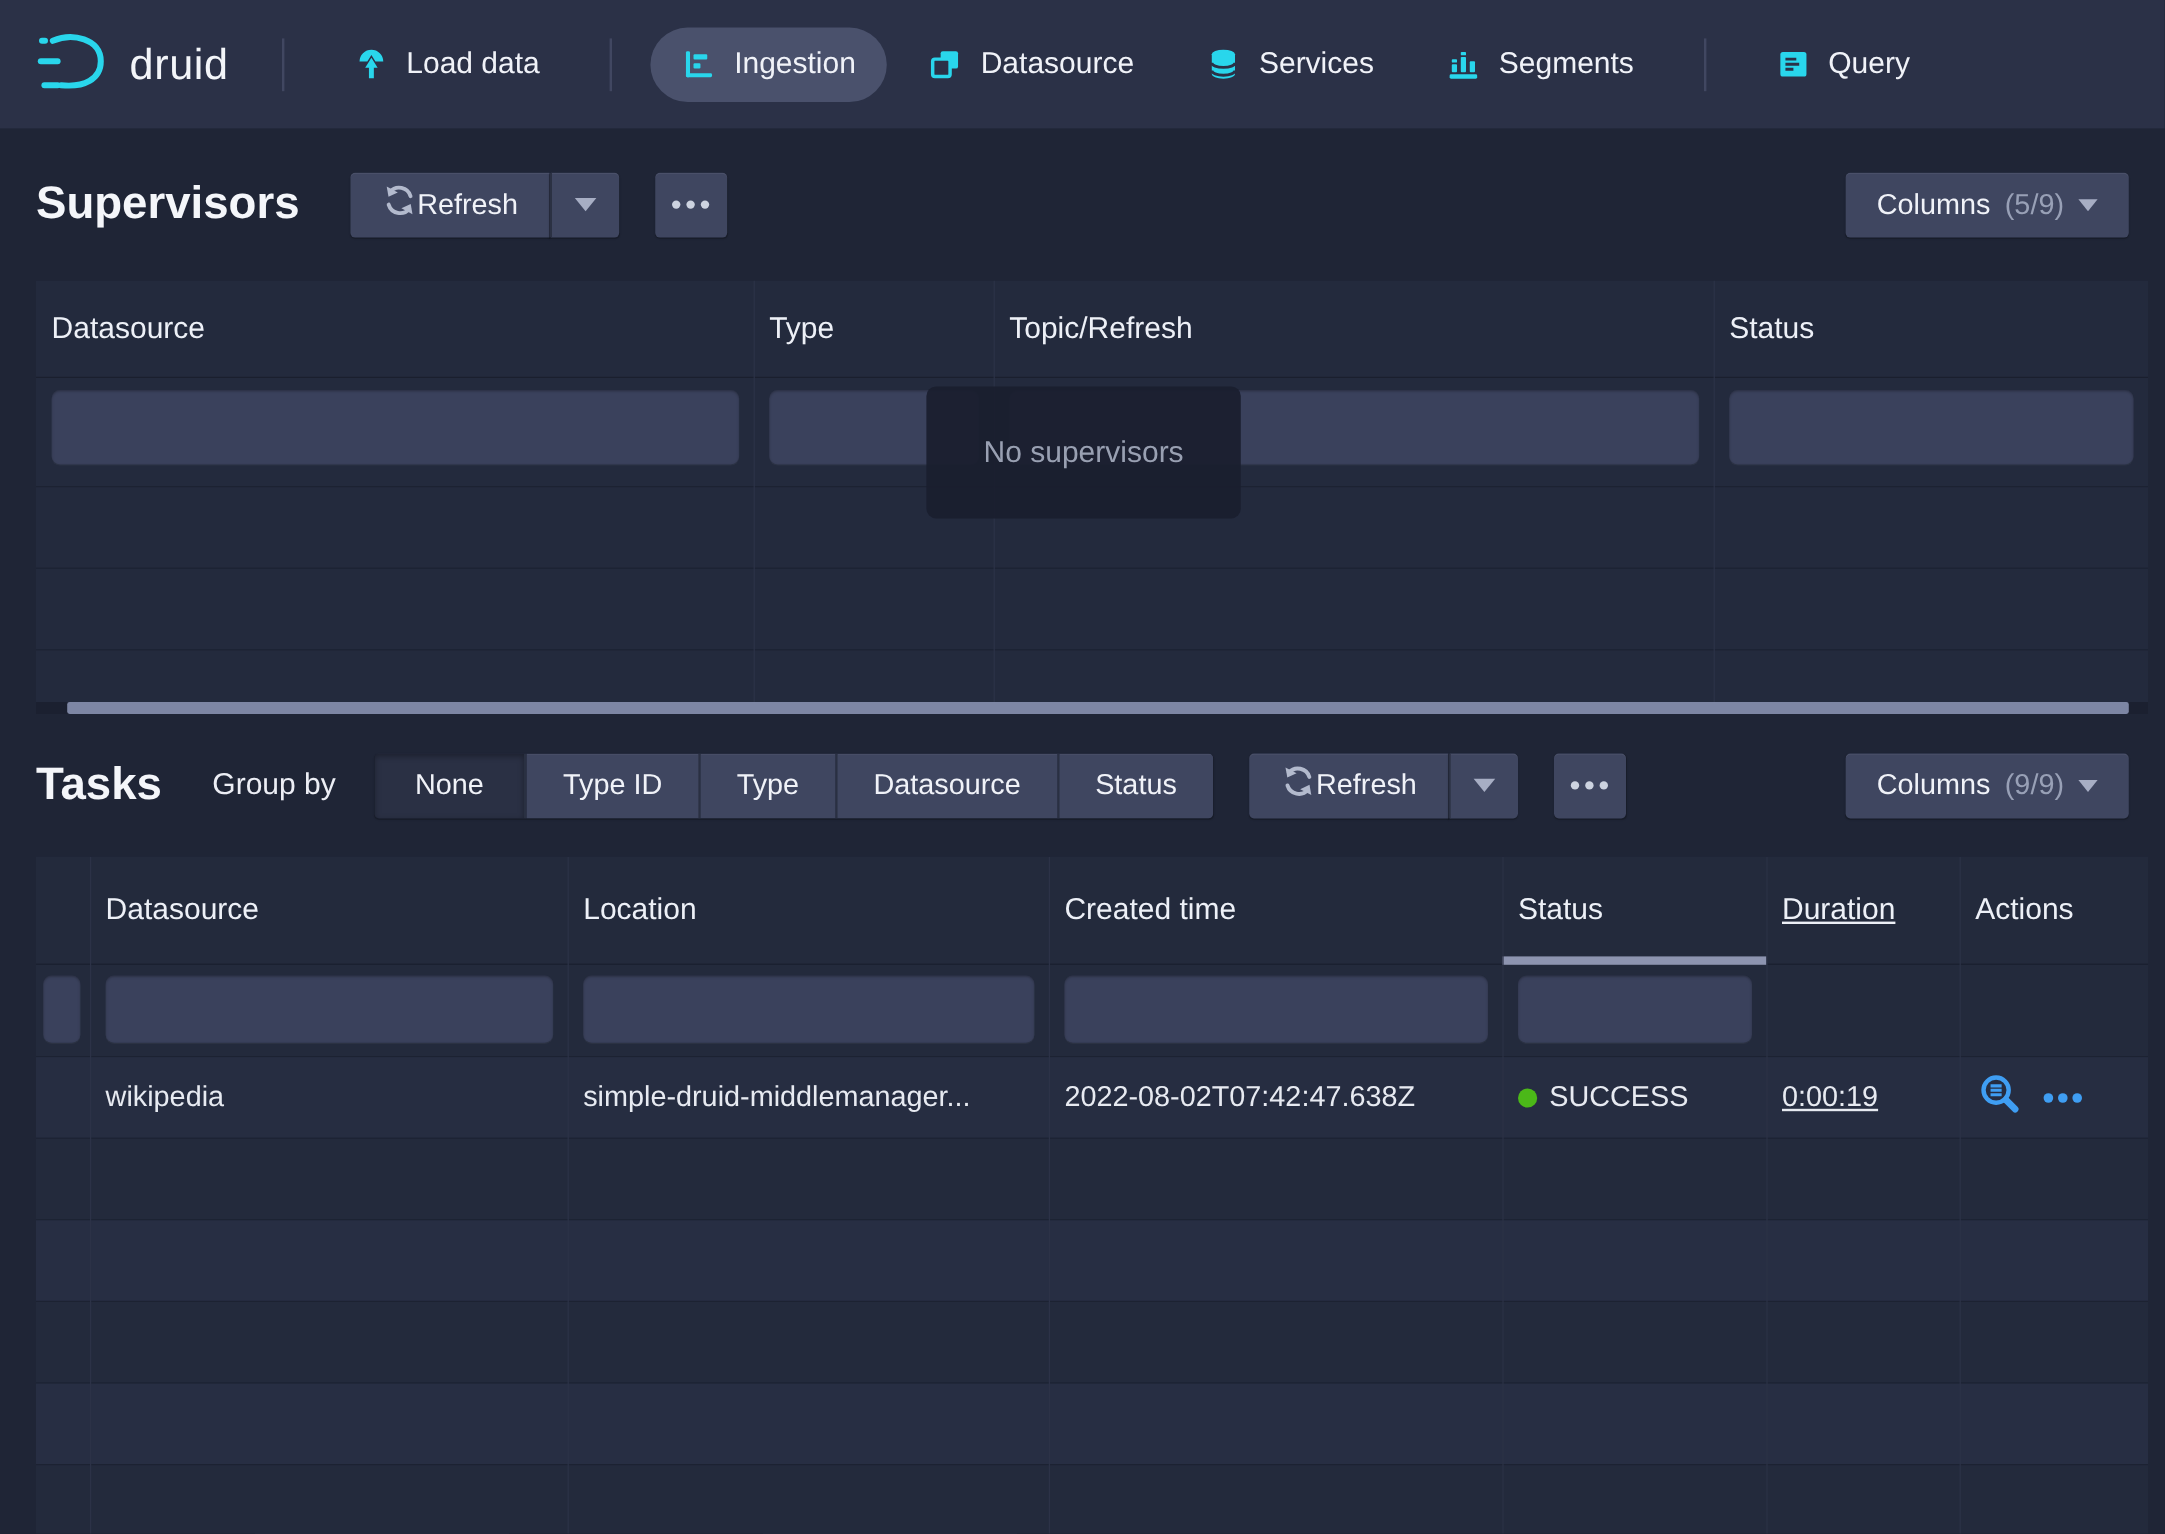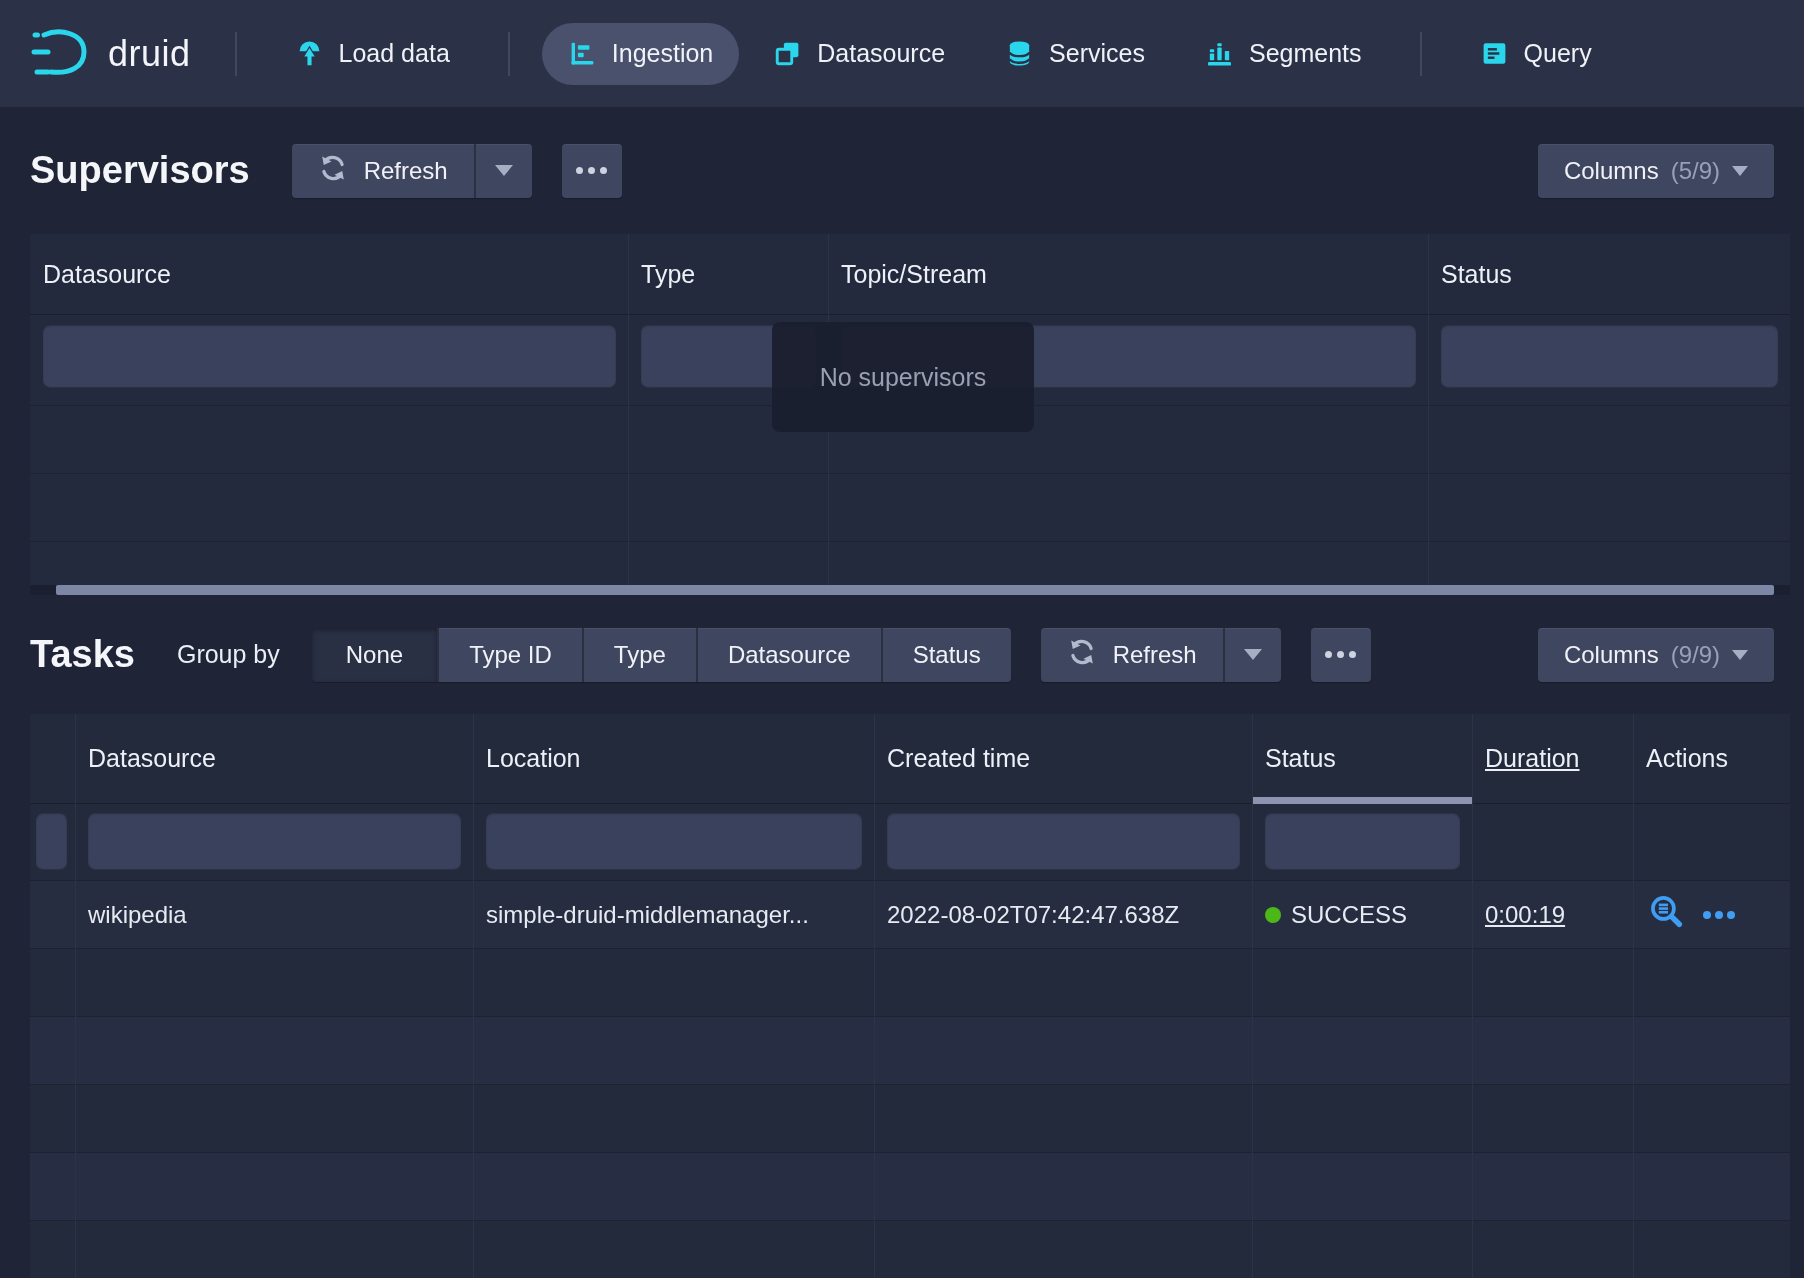--- a/index.html
+++ b/index.html
@@ -37,21 +37,21 @@
   .tasks-bar .section-title { margin-right:42px; }
 
   .btn {
     background:#3f4660; height:54px; border:none;
     display:inline-flex; align-items:center; justify-content:center;
     font-size:24px; color:#f0f2f8; font-family:inherit;
     border-radius:4px; cursor:pointer;
     box-shadow: inset 0 1px 0 rgba(255,255,255,.06), 0 1px 1px rgba(0,0,0,.25);
   }
   .split { display:flex; }
-  .split .btn-main { padding:0 26px; gap:16px; border-radius:4px 0 0 4px; }
+  .split .btn-main { padding:0 26px; gap:0; border-radius:4px 0 0 4px; }
   .split .btn-caret { width:58px; border-radius:0 4px 4px 0; border-left:2px solid #2b3143; }
   .caret { width:0; height:0; border-left:9px solid transparent; border-right:9px solid transparent; border-top:11px solid #a7aec4; }
   .btn-more { width:60px; margin-left:30px; gap:5px; }
   .dot { width:7px; height:7px; border-radius:50%; background:#cdd3e0; }
   .btn-columns { margin-left:auto; padding:0 26px; gap:12px; }
   .col-count { color:#98a0b6; }
 
   
   .groupby-label { font-size:25px; color:#eceef5; margin-right:32px; }
   .btn-group { display:flex; border-radius:4px; overflow:hidden; box-shadow:0 1px 1px rgba(0,0,0,.25); }
@@ -257,21 +257,21 @@
 </div>
 
 <div class="table sup-table">
   <div class="vline" style="left:598px"></div>
   <div class="vline" style="left:798px"></div>
   <div class="vline" style="left:1398px"></div>
 
   <div class="trow hrow">
     <div class="hcell sc0">Datasource</div>
     <div class="hcell sc1">Type</div>
-    <div class="hcell sc2">Topic/Stream</div>
+    <div class="hcell sc2">Topic/Refresh</div>
     <div class="hcell sc3">Status</div>
   </div>
 
   <div class="trow frow">
     <div class="fcell sc0">
         <input class="filter-input" readonly="" style="">
       </div>
     <div class="fcell sc1">
         <input class="filter-input" readonly="" style="">
       </div>

